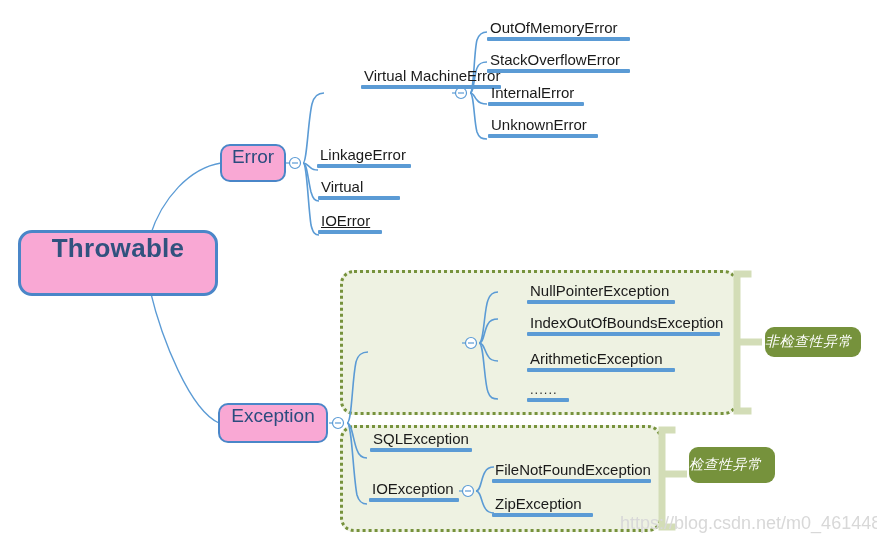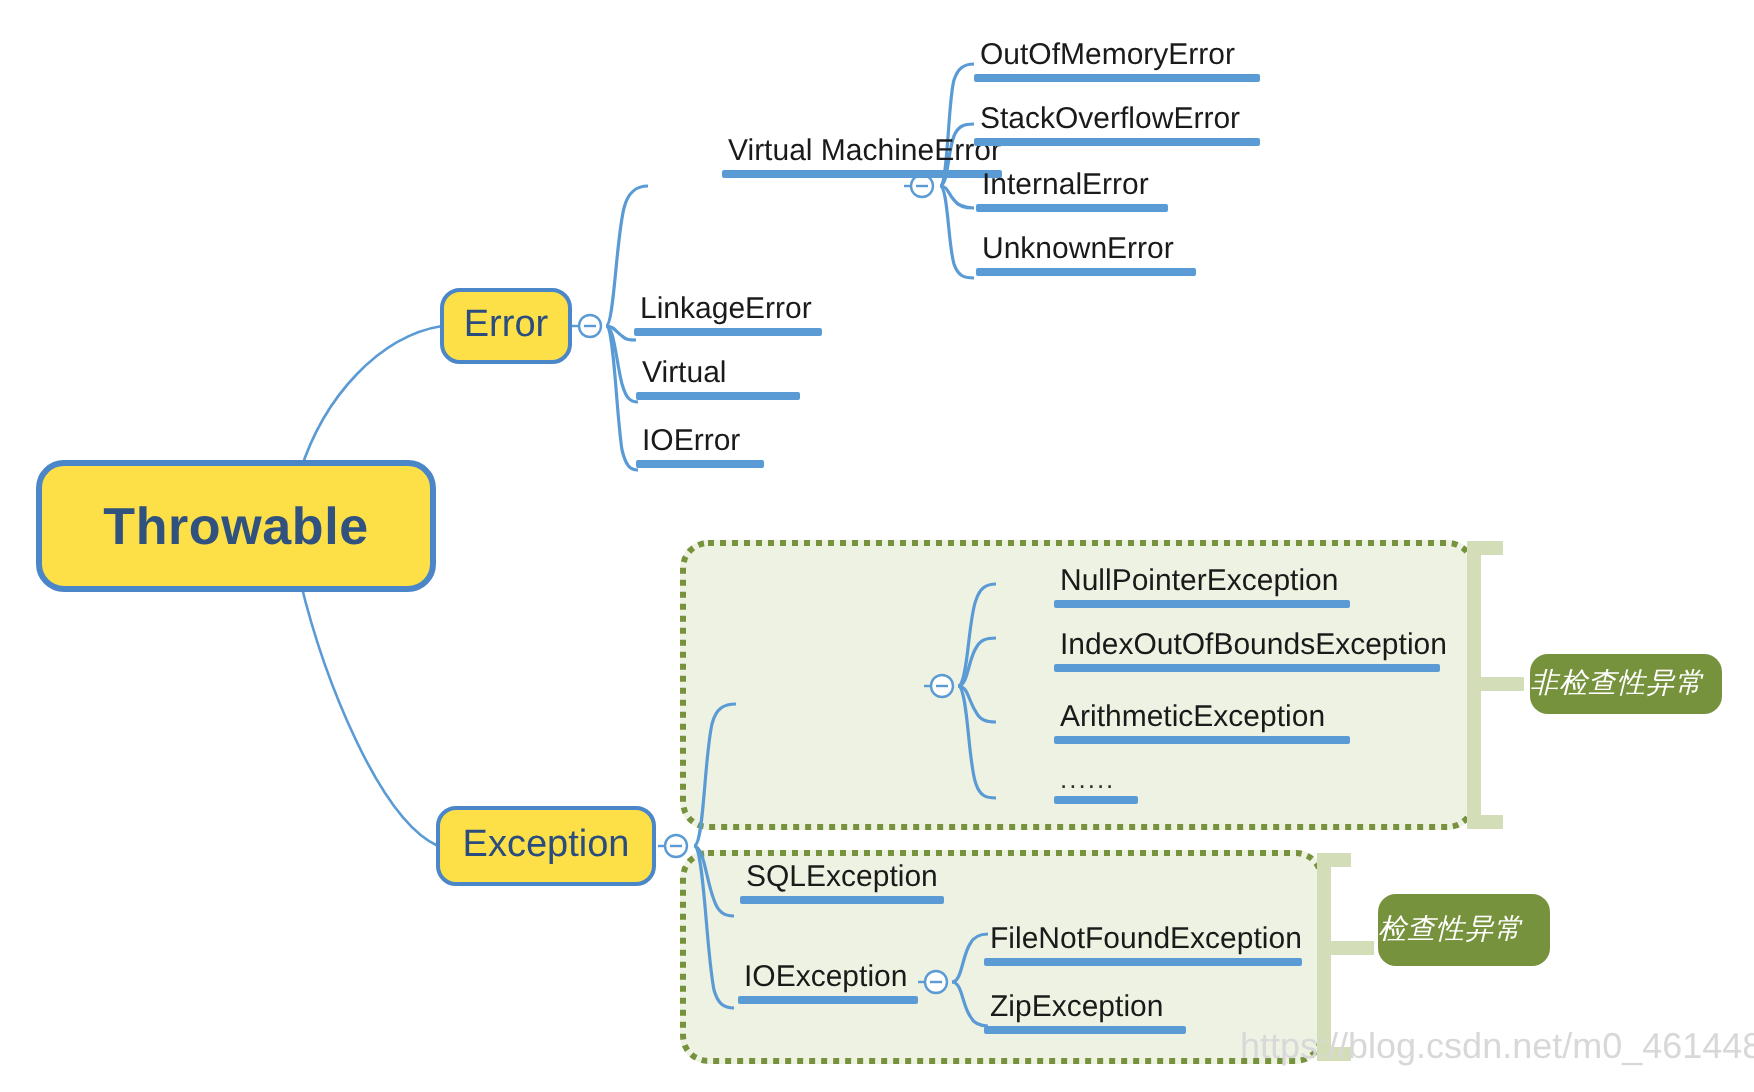--- a/index.html
+++ b/index.html
@@ -22,25 +22,24 @@
     width: 877px;
     height: 546px;
     pointer-events: none;
   }
   svg.layer .hit { pointer-events: auto; }
 
   
   .node-box {
     position: absolute;
     box-sizing: border-box;
-    background: #fde047;
+    background: #f9a8d4;
     border: 2px solid #4a86c8;
     border-radius: 10px;
     display: flex;
-    align-items: center;
     justify-content: center;
     color: #31527e;
     white-space: nowrap;
   }
   .node-root {
     border-width: 3px;
     border-radius: 14px;
     font-size: 26px;
     font-weight: bold;
     letter-spacing: .3px;
@@ -217,21 +216,21 @@
   <div class="leaf" style="left:317px; top:147px; width:94px;">
     <span class="txt">LinkageError</span>
     <span class="bar" style="width:94px;"></span>
   </div>
 
   <div class="leaf" style="left:318px; top:179px; width:82px;">
     <span class="txt">Virtual</span>
     <span class="bar" style="width:82px;"></span>
   </div>
 
-  <div class="leaf" style="left:318px; top:213px; width:64px;">
+  <div class="leaf" style="left:318px; top:213px; width:64px;text-decoration:underline;">
     <span class="txt">IOError</span>
     <span class="bar" style="width:64px;"></span>
   </div>
 
   <div class="leaf" style="left:487px; top:20px; width:143px;">
     <span class="txt">OutOfMemoryError</span>
     <span class="bar" style="width:143px;"></span>
   </div>
 
   <div class="leaf" style="left:487px; top:52px; width:143px;">

